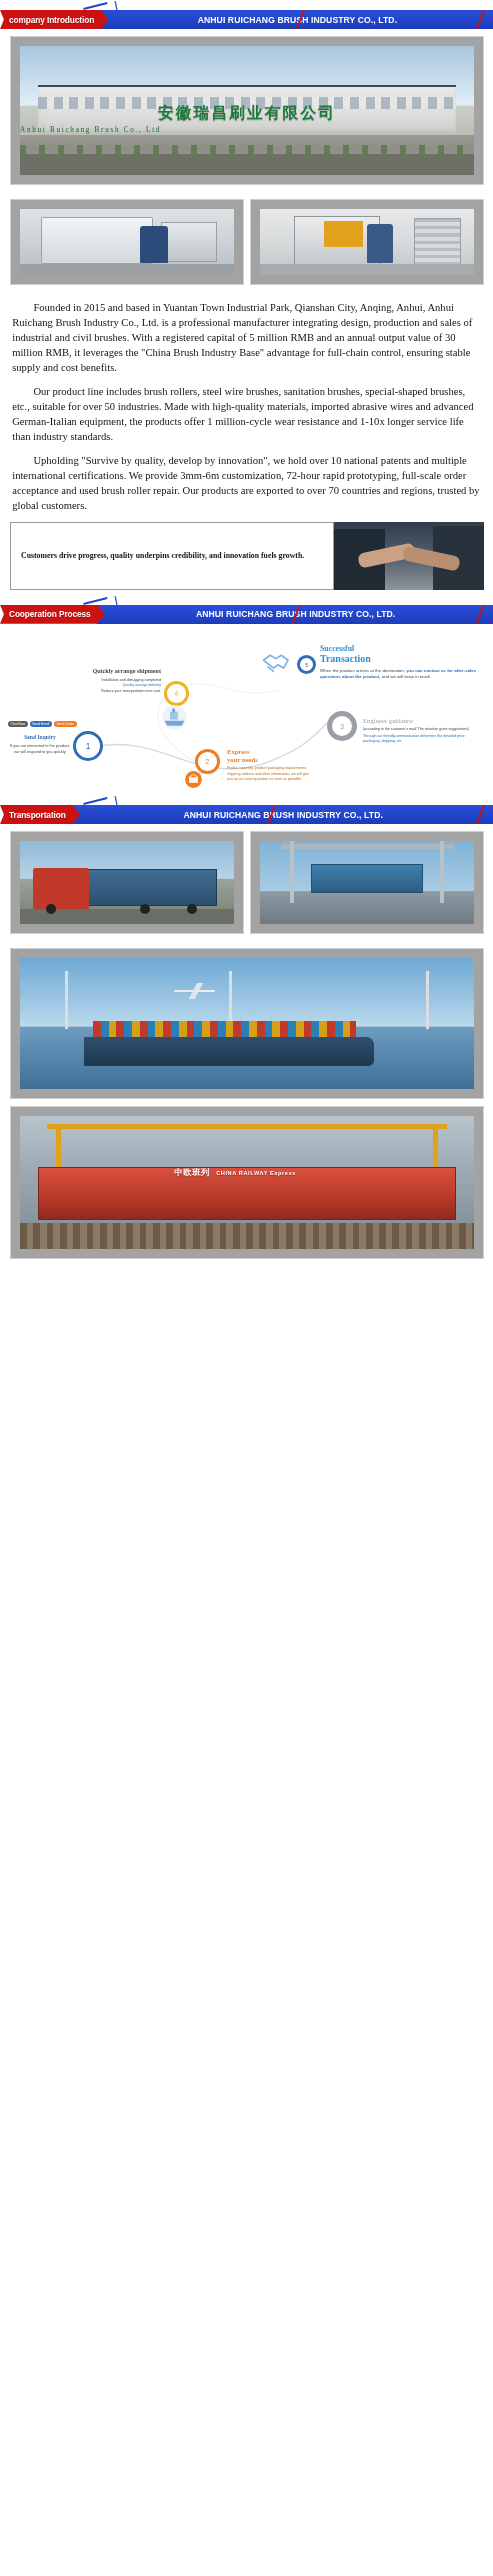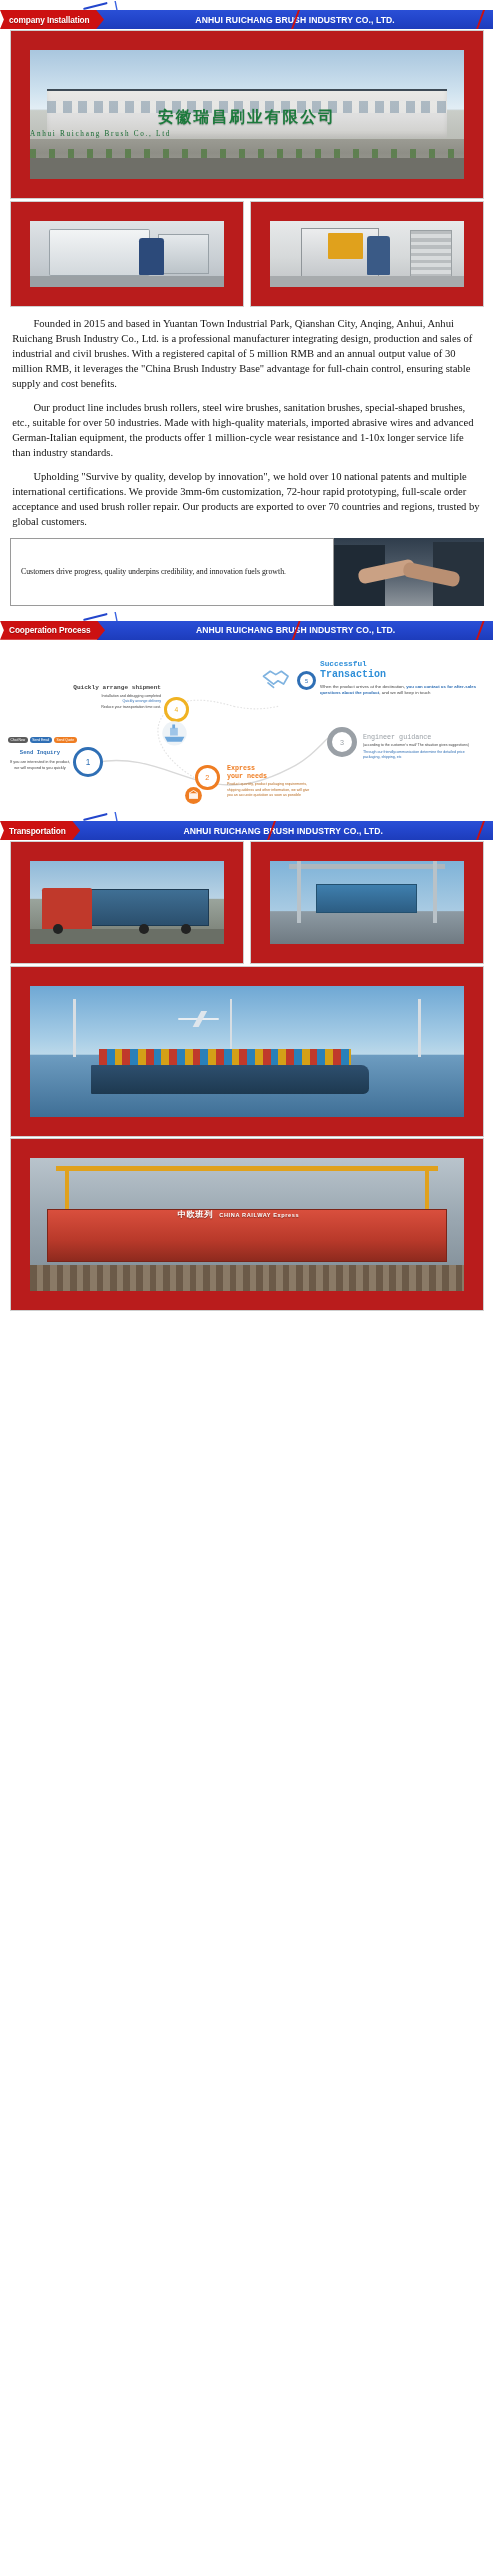--- a/index.html
+++ b/index.html
@@ -74,23 +74,23 @@
     transform:skewX(-20deg);
     top:-4.4px;
     z-index:4;
   }
   .slash-l { left:199px; }
   .slash-r { right:12.2px; }
 
   
   .imgwrap {
     border:0.6px solid #cfcfcf;
-    padding:19px;
-    background:#b91c1c;
-    margin:1px 0;
+    padding:9px;
+    background:#a3a3a3;
+    margin:7px 0;
   }
   .ph { width:100%; display:block; position:relative; overflow:hidden; }
 
   
   .hero {
     height:129px;
     background:
       linear-gradient(180deg,#b8cfe0 0%, #cfe0ec 38%, #d9e4ea 46%, #c9cdc8 47%, #a9a9a1 100%);
   }
   .hero .sky { position:absolute; left:0; right:0; top:0; height:46%;
@@ -198,21 +198,21 @@
   }
   .handshake .h1 { position:absolute; left:16%; top:38%; width:38%; height:14.5px;
     background:#caa184; border-radius:6.7px; transform:rotate(-12deg);}
   .handshake .h2 { position:absolute; right:16%; top:42%; width:38%; height:14.5px;
     background:#b98f72; border-radius:6.7px; transform:rotate(12deg);}
   .handshake .s1 { position:absolute; left:0; top:10%; width:34%; height:90%; background:#1f2a35;}
   .handshake .s2 { position:absolute; right:0; top:6%; width:34%; height:94%; background:#27323d;}
 
   
   .process { position:relative; width:100%; height:167px; margin-top:4.4px; background:#fff; }
-  .pr-title { font-family:Liberation Mono, monospace; font-weight:bold; line-height:1.2; }
+  .pr-title { font-family:Liberation Serif, serif; font-weight:bold; line-height:1.2; }
   .pr-body  { font-family:"Liberation Sans", sans-serif; font-size:4.7px; line-height:1.45; color:#444; }
   .pr-body b { color:#2f6fb5; }
   .circ {
     position:absolute; border-radius:50%; display:flex; align-items:center; justify-content:center;
     font-family:"Liberation Sans", sans-serif; font-size:6.1px; color:#9aa0a6; background:#fff;
   }
   .pill {
     display:inline-block; border-radius:5px; color:#fff; font-size:3.3px;
     font-family:"Liberation Sans", sans-serif; padding:1.1px 2.8px; margin-right:1.7px;
   }
@@ -254,21 +254,21 @@
 </head>
 <body>
 
 <div class="page">
 
   <div class="banner">
     <svg class="banner-spark" viewBox="0 0 90 20">
       <path d="M2 14 L42 4" stroke="#2346cc" stroke-width="4" fill="none" stroke-linecap="round"></path>
       <path d="M58 0 L62 20" stroke="#3a63e0" stroke-width="2.5" fill="none" stroke-linecap="round"></path>
     </svg>
-    <div class="banner-tag">company Installation</div>
+    <div class="banner-tag">company Introduction</div>
     <div class="banner-bar">
       <div class="dots"></div>
       <div class="banner-slash slash-l"></div>
       <div class="banner-title">ANHUI RUICHANG BRUSH INDUSTRY CO., LTD.</div>
       <div class="banner-slash slash-r"></div>
     </div>
   </div>
 
   <div style="padding:0 10px;">
     <div class="imgwrap">
@@ -307,21 +307,21 @@
   </div>
 
   <div class="body-text">
     <p>Founded in 2015 and based in Yuantan Town Industrial Park, Qianshan City, Anqing, Anhui, Anhui Ruichang Brush Industry Co., Ltd. is a professional manufacturer integrating design, production and sales of industrial and civil brushes. With a registered capital of 5 million RMB and an annual output value of 30 million RMB, it leverages the "China Brush Industry Base" advantage for full-chain control, ensuring stable supply and cost benefits.</p>
     <p>Our product line includes brush rollers, steel wire brushes, sanitation brushes, special-shaped brushes, etc., suitable for over 50 industries. Made with high-quality materials, imported abrasive wires and advanced German-Italian equipment, the products offer 1 million-cycle wear resistance and 1-10x longer service life than industry standards.</p>
     <p>Upholding "Survive by quality, develop by innovation", we hold over 10 national patents and multiple international certifications. We provide 3mm-6m customization, 72-hour rapid prototyping, full-scale order acceptance and used brush roller repair. Our products are exported to over 70 countries and regions, trusted by global customers.</p>
   </div>
 
 
   <div class="quoteblock" style="margin-top:9px;">
-    <div class="quote-box" style="order:1;">
+    <div class="quote-box" style="order:1;font-weight:bold;">
       <span>Customers drive progress, quality underpins credibility, and innovation fuels growth.</span>
     </div>
     <div class="quote-img handshake" style="order:2;">
       <div class="s1"></div>
       <div class="s2"></div>
       <div class="h1"></div>
       <div class="h2"></div>
     </div>
   </div>
 

